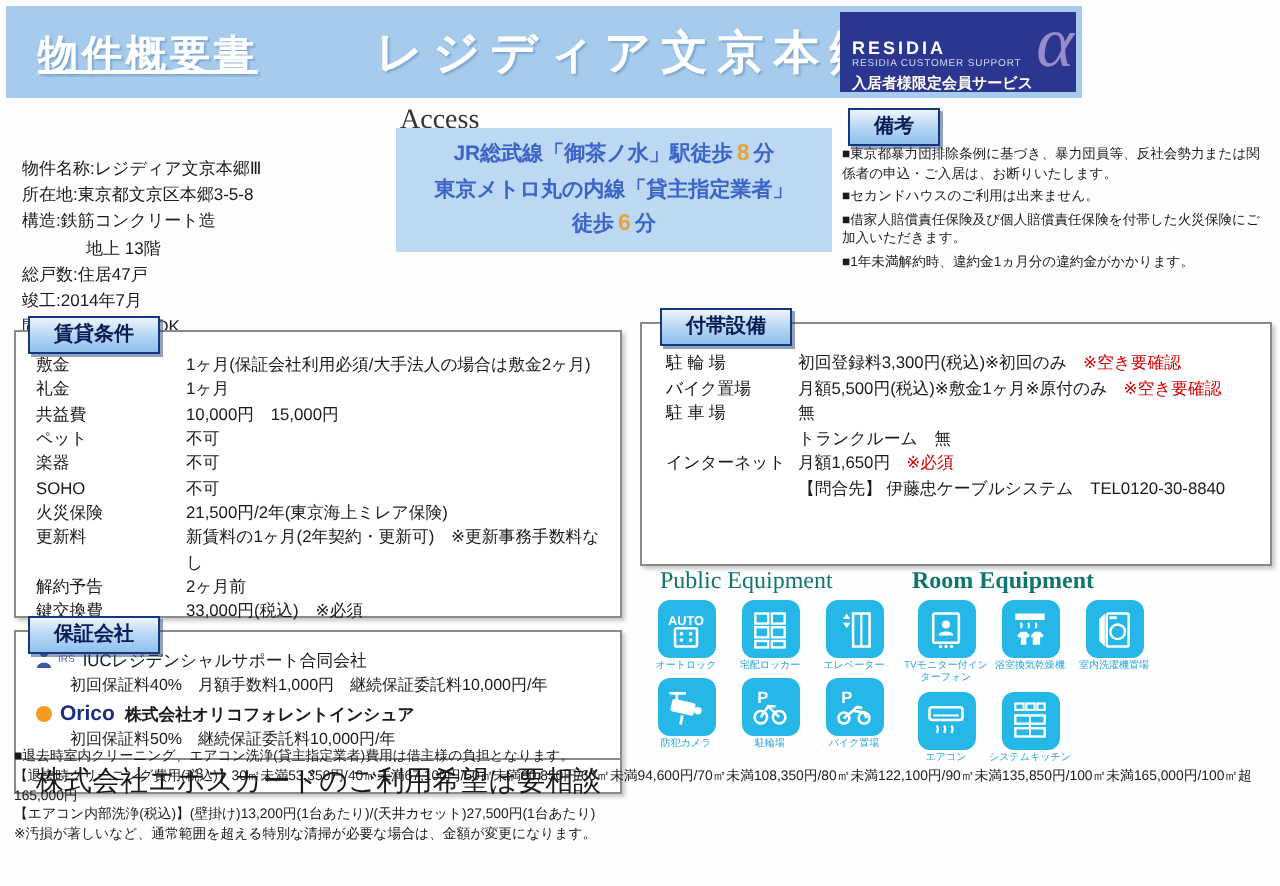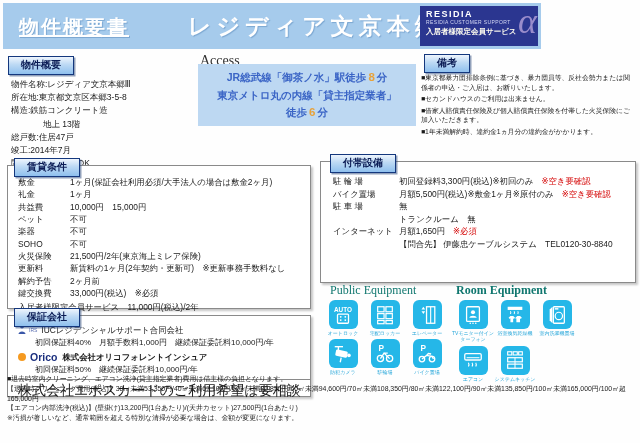--- a/index.html
+++ b/index.html
@@ -5,21 +5,21 @@
   html,body{margin:0;padding:0;}
   body{width:640px;height:443px;background:#fff;font-family:"Liberation Sans","DejaVu Sans",sans-serif;color:#222;}
   .page{position:relative;width:640px;height:443px;overflow:hidden;background:#fefefe;}
 
   
   .topbar{position:absolute;left:3px;top:3px;width:538px;height:46px;background:#a6cbec;}
   .doc-type{position:absolute;left:16px;top:11px;font-family:"Liberation Serif","DejaVu Serif",serif;font-size:20px;font-weight:bold;color:#fff;text-decoration:underline;letter-spacing:2px;text-shadow:1px 1px 1px #7da8d2;}
   .prop-title{position:absolute;left:185px;top:8px;font-family:"Liberation Serif","DejaVu Serif",serif;font-size:23px;font-weight:bold;color:#fff;letter-spacing:5px;text-shadow:1px 1px 1px #7da8d2;white-space:nowrap;}
   .logo{position:absolute;right:3px;top:3px;width:118px;height:40px;background:#2b3690;color:#fff;overflow:hidden;}
   .logo .alpha{position:absolute;right:1px;top:-6px;font-size:36px;font-family:"Liberation Serif","DejaVu Serif",serif;font-style:italic;color:#a696d2;opacity:.9;}
-  .logo .l1{margin:3px 0 0 6px;font-size:9px;letter-spacing:1.5px;font-weight:bold;position:relative;z-index:2;}
+  .logo .l1{margin:13px 0 0 6px;font-size:9px;letter-spacing:1.5px;font-weight:bold;position:relative;z-index:2;}
   .logo .l2{margin:0 0 0 6px;font-size:5px;letter-spacing:.4px;color:#d4d8f4;position:relative;z-index:2;}
   .logo .l3{margin:2px 0 0 6px;font-size:7.5px;font-weight:bold;color:#fffdf0;position:relative;z-index:2;}
 
   
   .sec-tab{position:absolute;z-index:3;padding:1px 12px 2px;font-size:10px;font-weight:bold;color:#0b1c55;background:linear-gradient(180deg,#eef5fd 0%,#bcd9f4 45%,#8fc0ee 100%);border:1px solid #14377d;box-shadow:1.5px 1.5px 0 rgba(40,70,120,.5);white-space:nowrap;}
 
   .panel{position:absolute;background:#fff;border:1px solid #8a8a8a;box-shadow:1.5px 1.5px 2px rgba(0,0,0,.22);}
 
   
   .ov-rows{position:absolute;left:11px;top:78px;width:185px;font-size:8.5px;line-height:1.55;color:#1a1a1a;}
@@ -29,21 +29,21 @@
   .acc-h{position:absolute;left:200px;top:53px;font-family:"Liberation Serif","DejaVu Serif",serif;font-size:14px;color:#333;}
   .acc-box{position:absolute;left:198px;top:64px;width:218px;height:62px;background:#bdd8f2;display:flex;flex-direction:column;justify-content:center;text-align:center;font-size:10.5px;font-weight:bold;color:#3b65c6;line-height:1.6;}
   .acc-num{color:#e8a23a;font-size:11.5px;padding:0 2px;}
 
   
   .rem-list{position:absolute;left:421px;top:73px;width:215px;font-size:6.8px;line-height:1.4;color:#1a1a1a;}
   .rem-item{margin-bottom:2px;}
 
   
   .rt-rows{padding:10px 6px 0 10px;font-size:8.4px;line-height:1.47;color:#1a1a1a;}
-  .rrow{display:flex;}
+  .rrow{display:flex;gap:23px;}
   .rlab{width:52px;flex:none;}
   .rval{flex:1;}
   .rfoot{margin-top:2px;}
 
   
   .fa-rows{padding:13px 18px 0 12px;font-size:8.4px;line-height:1.5;color:#1a1a1a;}
   .frow{display:flex;}
   .flab{width:66px;flex:none;}
   .fval{flex:1;white-space:nowrap;}
   .fnote{color:#d40000;margin-left:8px;}
@@ -77,21 +77,20 @@
     <span class="doc-type">物件概要書</span>
     <span class="prop-title">レジディア文京本郷Ⅲ</span>
     <div class="logo">
       <span class="alpha">α</span>
       <div class="l1">RESIDIA</div>
       <div class="l2">RESIDIA CUSTOMER SUPPORT</div>
       <div class="l3">入居者様限定会員サービス</div>
     </div>
   </div>
 
-  <div class="sec-tab" style="left:8px;top:56px;">物件概要</div>
   <div class="ov-rows">
     <div class="ov-row">物件名称:レジディア文京本郷Ⅲ</div>
     <div class="ov-row">所在地:東京都文京区本郷3-5-8</div>
     <div class="ov-row">構造:鉄筋コンクリート造</div>
     <div class="ov-row indent">地上 13階</div>
     <div class="ov-row">総戸数:住居47戸</div>
     <div class="ov-row">竣工:2014年7月</div>
     <div class="ov-row">間取:1K・1R・1LDK</div>
   </div>
 

